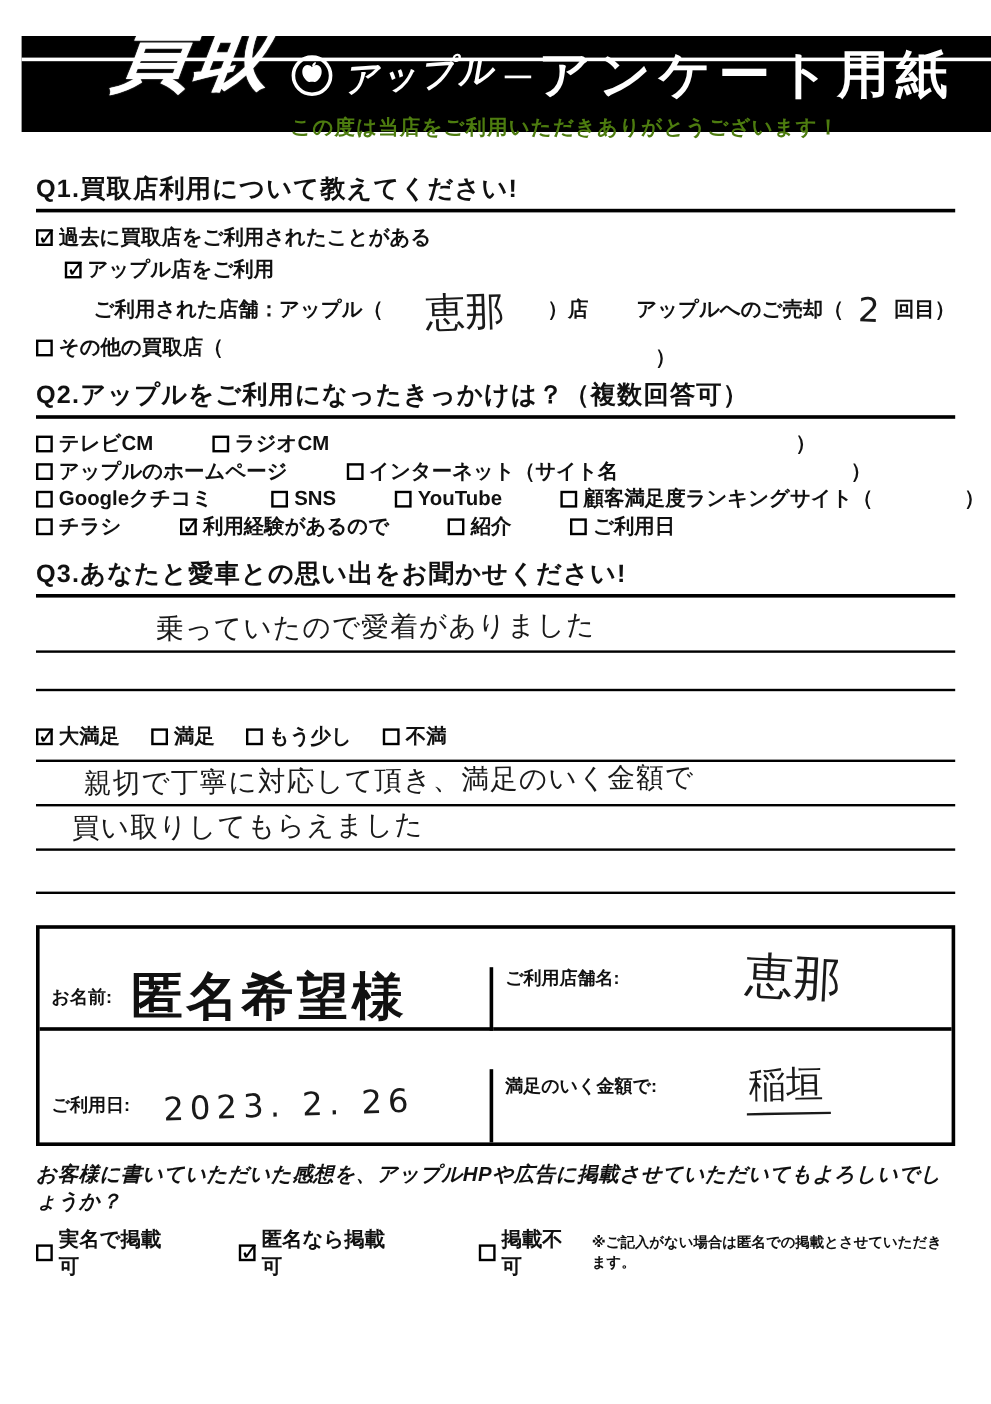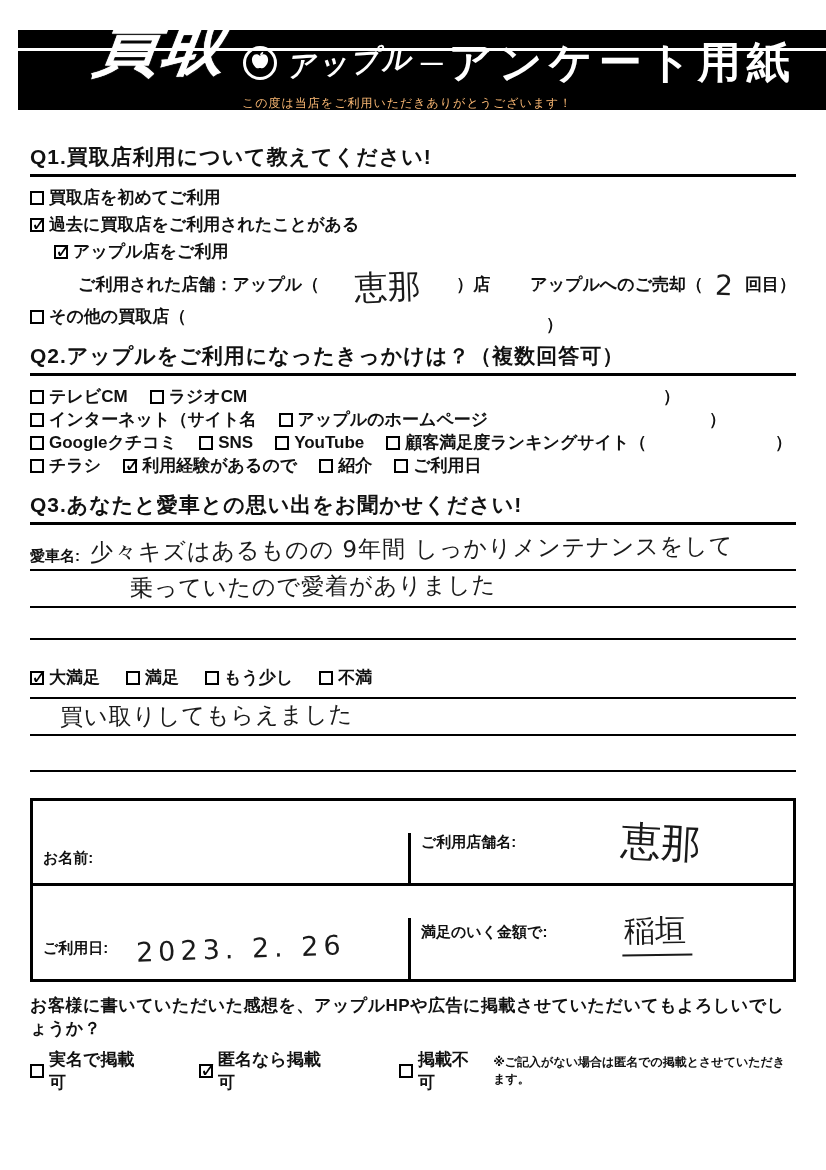--- a/index.html
+++ b/index.html
@@ -14,21 +14,21 @@
   .kaitori { flex:none; margin:-16px 0 0 78px; color:#fff; font-size:64px; font-weight:900;
              font-style:italic; letter-spacing:2px; transform:skewX(-8deg); line-height:1.0;
              text-shadow:0 0 1px #fff; }
   .banner-right { display:flex; flex-direction:column; margin-left:14px; padding-top:4px; min-width:0; }
   .banner-row1 { display:flex; align-items:center; gap:8px; white-space:nowrap; }
   .apple-icon { width:36px; height:36px; flex:none; }
   .brand-script { color:#fff; font-size:29px; font-weight:700; font-style:italic;
                   transform:rotate(-4deg); letter-spacing:2px; }
   .title-dash { color:#fff; font-weight:900; letter-spacing:-2px; font-size:22px; }
   .banner-title { color:#fff; font-size:43px; font-weight:900; letter-spacing:6px; }
-  .banner-sub { color:#fdba74; font-size:12px; font-weight:400; letter-spacing:1px; margin-top:3px; }
+  .banner-sub { color:#4d7c0f; font-size:17px; font-weight:700; letter-spacing:1px; margin-top:3px; }
 
   
   .content { padding:0 30px; }
   .sec-title { font-size:21px; font-weight:800; letter-spacing:1px;
                border-bottom:3px solid #000; padding-bottom:3px; margin-bottom:9px; }
   .q1 { margin-top:33px; }
   .q2 { margin-top:14px; }
   .q3 { margin-top:14px; }
   .q4 { margin-top:26px; }
 
@@ -44,21 +44,21 @@
   .hw { font-family:"DejaVu Sans",sans-serif; color:#1a1a1a; font-weight:400; }
   .hw-store { font-size:33px; width:170px; text-align:center; transform:rotate(-2deg);
               line-height:0.9; position:relative; top:3px; }
   .sale-prefix { margin-left:40px; }
   .hw-sale { font-size:28px; width:52px; text-align:center; transform:rotate(2deg);
              line-height:0.9; position:relative; top:2px; }
   .other-line { position:relative;text-align:right; }
   .other-close { position:absolute; left:516px; top:8px; font-weight:700; }
 
   .q2-row { display:flex; align-items:center; font-size:17px; font-weight:700;
-            margin:0 0; white-space:nowrap; }
+            margin:0 0; white-space:nowrap;gap:27px; }
   .q2-item { display:flex; align-items:center; margin-right:22px; }
   .close-paren { font-weight:700; }
 
   .field-row { display:flex; align-items:flex-end; border-bottom:2px solid #000;
                min-height:37px; overflow:visible; }
   .field-label { font-size:15px; font-weight:800; padding-bottom:3px; flex:none; }
   .hw-line { font-size:23px; white-space:nowrap; padding:0 0 1px 10px; letter-spacing:1px;
              transform:rotate(-0.6deg); transform-origin:left bottom; }
   .hw-indent { padding-left:100px; }
   .empty-row { min-height:32px; border-bottom:2px solid #000; }
@@ -75,21 +75,21 @@
   .cell-label { font-size:15px; font-weight:800; flex:none; }
   .name-value { font-size:43px; font-weight:900; letter-spacing:3px; margin-left:16px;
                 font-family:"Liberation Sans",sans-serif; }
   .hw-shop { font-size:40px; margin-left:105px; transform:rotate(3deg); line-height:0.9; }
   .hw-date { font-size:27px; margin-left:28px; letter-spacing:5px; transform:rotate(-2deg); }
   .hw-staff { font-size:31px; margin-left:75px; transform:rotate(-1deg);
               border-bottom:2px solid #1a1a1a; padding:0 6px 2px 2px; }
 
   
   .consent { margin:12px 30px 0 30px; }
-  .consent-q { font-size:17px; font-weight:800; letter-spacing:0.5px; }
+  .consent-q { font-size:17px; font-weight:800; letter-spacing:0.5px;font-style:italic; }
   .consent-row { display:flex; align-items:center; margin-top:8px; font-size:17px; font-weight:700; }
   .consent-row .q2-item { margin-right:0; }
   .sp1 { width:62px; } .sp2 { width:78px; }
   .consent-note { font-size:12px; font-weight:800; margin-left:14px; letter-spacing:0; }
 </style>
 </head>
 <body>
 
 <div class="page">
 
@@ -114,26 +114,20 @@
       </div>
     </div>
   </div>
 
   <div class="content">
 
     <section class="q1">
       <h2 class="sec-title">Q1.買取店利用について教えてください!</h2>
       <div class="cb-line">
         <span class="cb">
-            <span class="mark"></span>
-          </span>
-        <span>買取店を初めてご利用</span>
-      </div>
-      <div class="cb-line">
-        <span class="cb">
             <span class="mark">✓</span>
           </span>
         <span>過去に買取店をご利用されたことがある</span>
       </div>
       <div class="cb-line indent1">
         <span class="cb">
             <span class="mark">✓</span>
           </span>
         <span>アップル店をご利用</span>
       </div>
@@ -170,27 +164,27 @@
             <span>ラジオCM</span>
           </span>
         <span class="flex1"></span>
         <span class="close-paren" style="margin-right:116px">）</span>
       </div>
       <div class="q2-row">
         <span class="q2-item">
             <span class="cb">
               <span class="mark"></span>
             </span>
+            <span>アップルのホームページ</span>
+          </span>
+        <span class="q2-item">
+            <span class="cb">
+              <span class="mark"></span>
+            </span>
             <span>インターネット（サイト名</span>
-          </span>
-        <span class="q2-item">
-            <span class="cb">
-              <span class="mark"></span>
-            </span>
-            <span>アップルのホームページ</span>
           </span>
         <span class="flex1"></span>
         <span class="close-paren" style="margin-right:70px">）</span>
       </div>
       <div class="q2-row">
         <span class="q2-item">
             <span class="cb">
               <span class="mark"></span>
             </span>
             <span>Googleクチコミ</span>
@@ -240,24 +234,20 @@
               <span class="mark"></span>
             </span>
             <span>ご利用日</span>
           </span>
       </div>
     </section>
 
     <section class="q3">
       <h2 class="sec-title">Q3.あなたと愛車との思い出をお聞かせください!</h2>
       <div class="field-row">
-        <span class="field-label">愛車名:</span>
-        <span class="hw hw-line">少々キズはあるものの 9年間 しっかりメンテナンスをして</span>
-      </div>
-      <div class="field-row">
         <span class="hw hw-line hw-indent">乗っていたので愛着がありました</span>
       </div>
       <div class="empty-row"></div>
     </section>
 
     <section class="q4">
       <div class="ratings-row">
         <span class="q2-item">
             <span class="cb">
               <span class="mark">✓</span>
@@ -275,32 +265,36 @@
               <span class="mark"></span>
             </span>
             <span>もう少し</span>
           </span>
         <span class="q2-item">
             <span class="cb">
               <span class="mark"></span>
             </span>
             <span>不満</span>
           </span>
+      </div>
+      <div class="field-row">
+        <span class="hw hw-line" style="padding-left:40px">親切で丁寧に対応して頂き、満足のいく金額で</span>
       </div>
       <div class="field-row">
         <span class="hw hw-line" style="padding-left:30px">買い取りしてもらえました</span>
       </div>
       <div class="empty-row" style="min-height:36px"></div>
     </section>
 
   </div>
 
   <div class="info-table">
     <div class="cell cell-br cell-bb">
       <span class="cell-label">お名前:</span>
+      <span class="name-value">匿名希望様</span>
     </div>
     <div class="cell cell-bb">
       <span class="cell-label">ご利用店舗名:</span>
       <span class="hw hw-shop">恵那</span>
     </div>
     <div class="cell cell-br">
       <span class="cell-label">ご利用日:</span>
       <span class="hw hw-date">2023. 2. 26</span>
     </div>
     <div class="cell">

